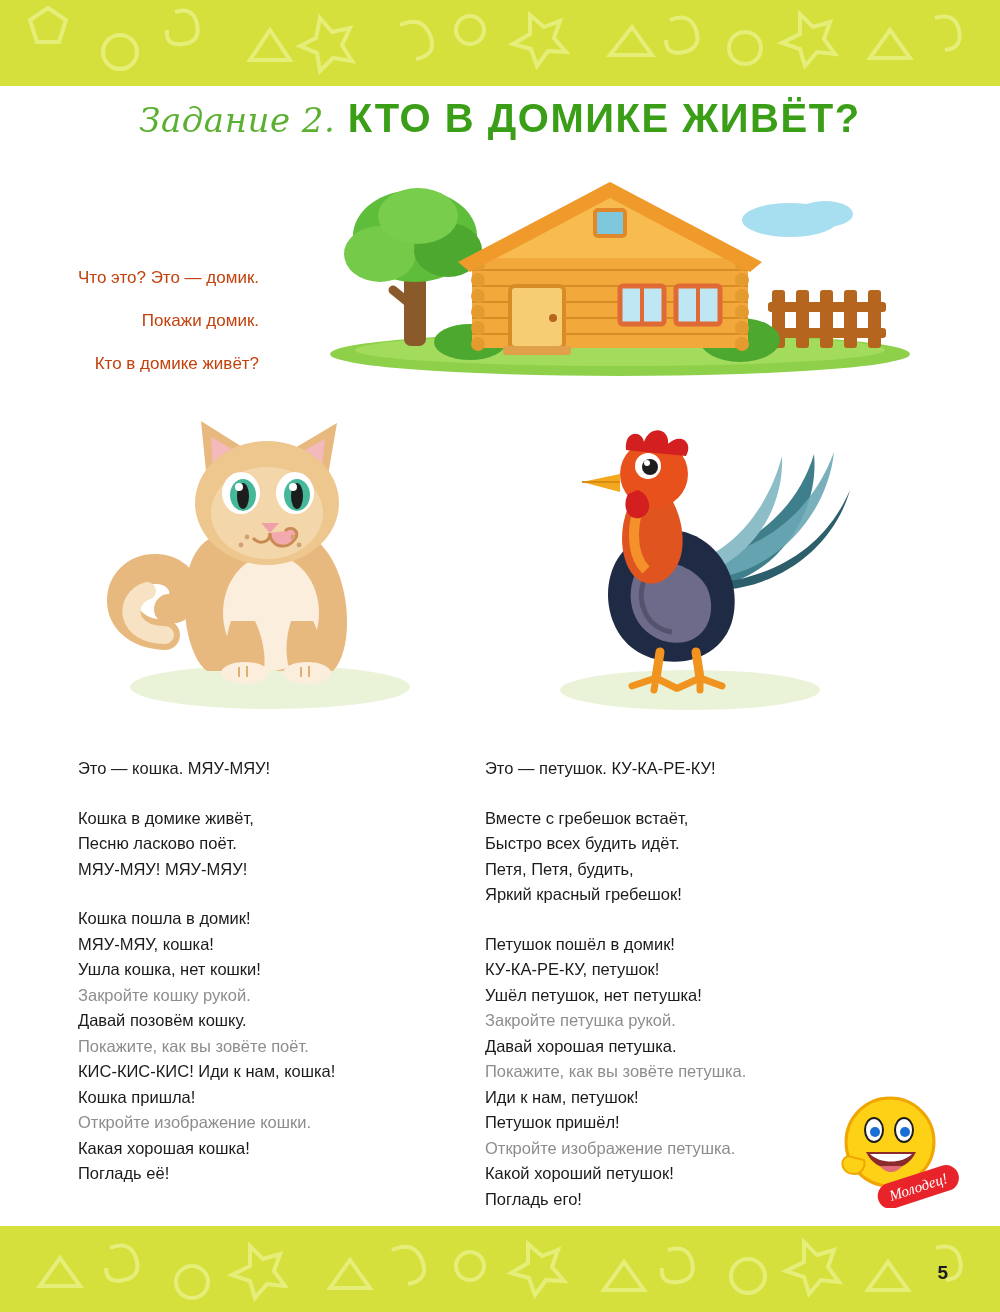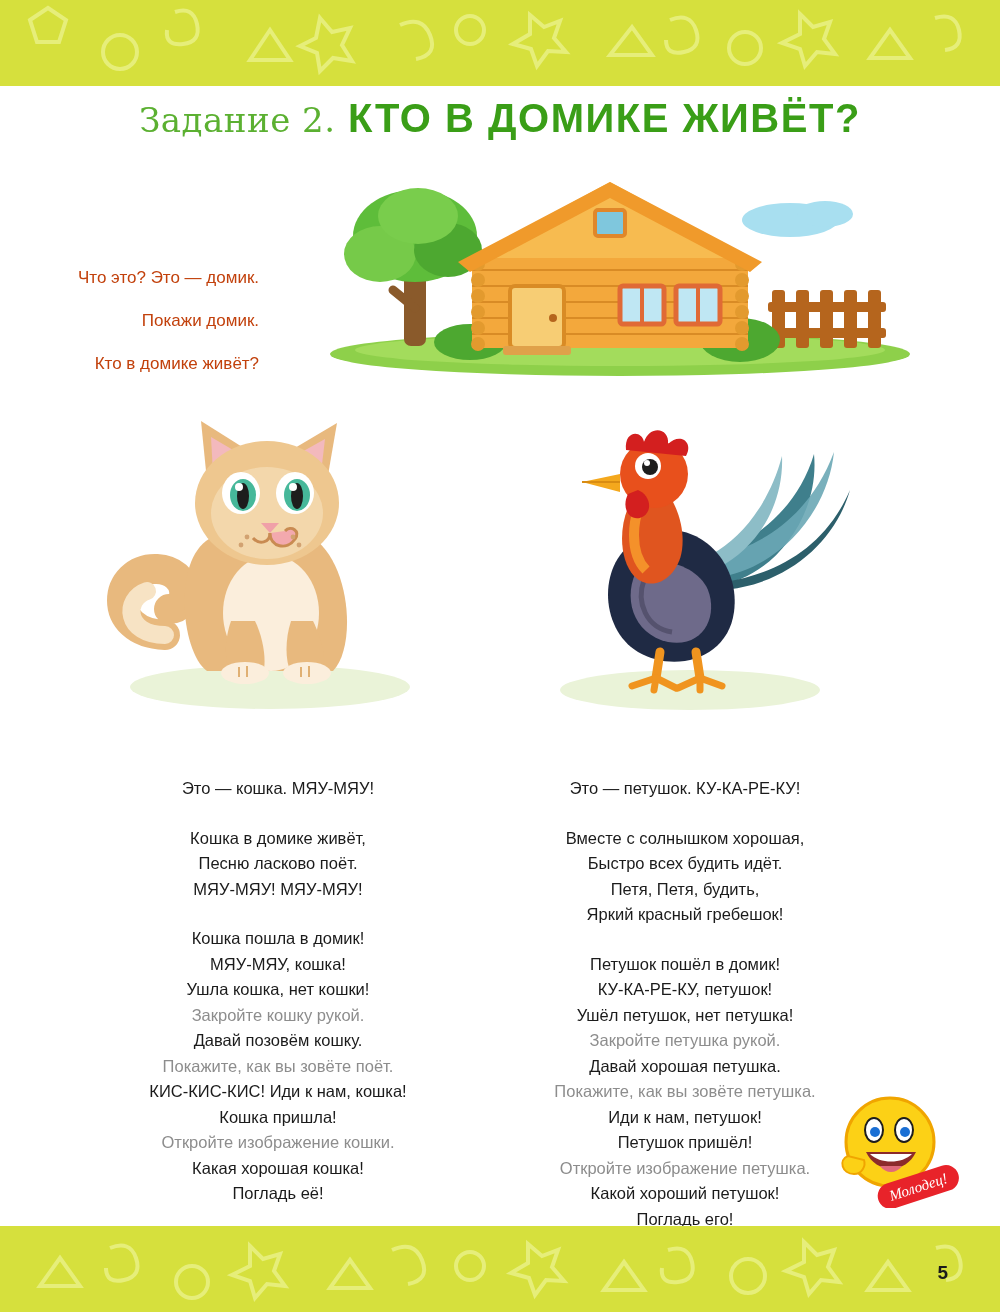--- a/index.html
+++ b/index.html
@@ -33,20 +33,21 @@
     position: absolute;
     top: 96px;
     left: 0;
     width: 1000px;
     text-align: center;
     white-space: nowrap;
   }
   .title-task {
     font-family: "DejaVu Serif", serif;
     font-size: 34px;
+    font-style: italic;
     color: #5bb031;
     letter-spacing: 0.5px;
   }
   .title-main {
     font-family: "Liberation Sans", sans-serif;
     font-size: 40px;
     font-weight: bold;
     color: #3a9e17;
     letter-spacing: 1.5px;
     margin-left: 8px;
@@ -84,26 +85,25 @@
     position: absolute;
     left: 520px;
     top: 390px;
     width: 340px;
     height: 325px;
   }
 
   
   .col {
     position: absolute;
-    top: 776px;
+    top: 756px;
     font-size: 16.5px;
     line-height: 25.5px;
     color: #1b1b1b;
     width: 400px;
-    text-align: center;
   }
   .col.left { left: 78px; }
   .col.right { left: 485px; }
 
   .col p { margin: 0; }
   .col .gap { height: 24px; }
   .hint {
     color: #8d8d8d;
   }
 
@@ -343,21 +343,21 @@
   <p>КИС-КИС-КИС! Иди к нам, кошка!</p>
   <p>Кошка пришла!</p>
   <p class="hint">Откройте изображение кошки.</p>
   <p>Какая хорошая кошка!</p>
   <p>Погладь её!</p>
 </div>
 
 <div class="col right">
   <p>Это — петушок. КУ-КА-РЕ-КУ!</p>
   <div class="gap"></div>
-  <p>Вместе с солнышком хорошая,</p>
+  <p>Вместе с гребешок встаёт,</p>
   <p>Быстро всех будить идёт.</p>
   <p>Петя, Петя, будить,</p>
   <p>Яркий красный гребешок!</p>
   <div class="gap"></div>
   <p>Петушок пошёл в домик!</p>
   <p>КУ-КА-РЕ-КУ, петушок!</p>
   <p>Ушёл петушок, нет петушка!</p>
   <p class="hint">Закройте петушка рукой.</p>
   <p>Давай хорошая петушка.</p>
   <p class="hint">Покажите, как вы зовёте петушка.</p>

